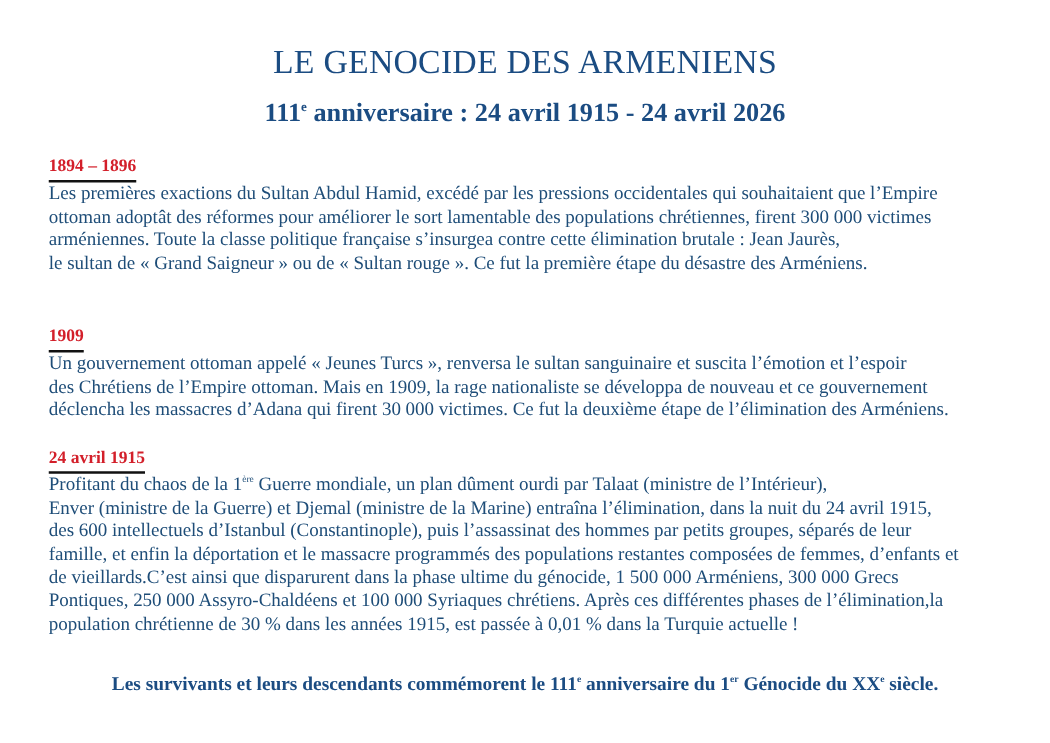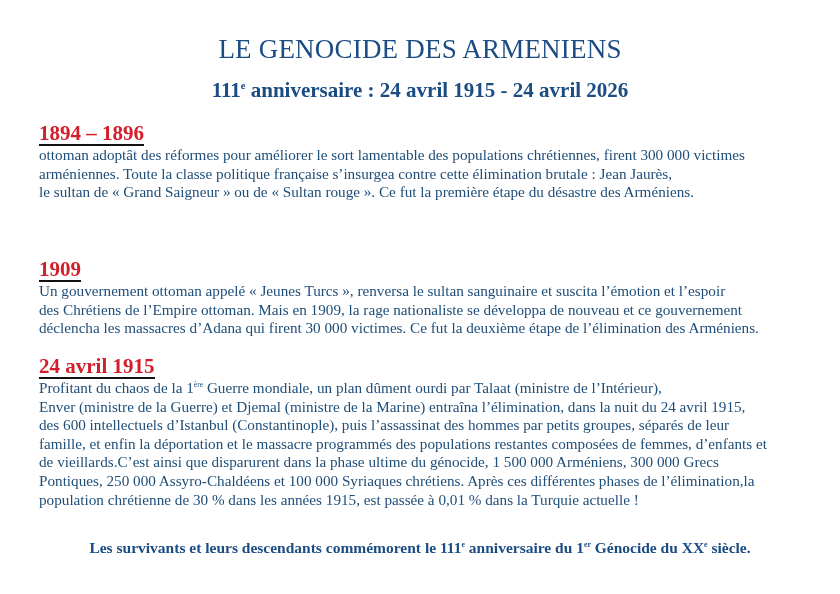--- a/index.html
+++ b/index.html
@@ -4,34 +4,35 @@
 <style>
   html, body { margin:0; padding:0; background:#ffffff; }
   body { width:840px; height:594px; overflow:hidden; position:relative;
          font-family:"Liberation Serif", serif; }
   .title { position:absolute; left:0; width:840px; top:34px; text-align:center;
            font-weight:normal; font-size:27px; color:#1b4c82; letter-spacing:0.2px; }
   .subtitle { position:absolute; left:0; width:840px; top:78px; text-align:center;
               font-weight:bold; font-size:21px; color:#1b4c82; }
   sup { font-size:0.5em; vertical-align:super; line-height:0; }
   .section { position:absolute; left:39px; width:790px; }
-  .heading { display:inline-block; font-weight:bold; font-size:21px; color:#d31f2a;
+  .heading { display:inline-block; font-weight:bold; font-size:14px; color:#d31f2a;
              border-bottom:2px solid #111; line-height:19px; padding-bottom:1px;font-family:Liberation Serif, serif; }
   .line { font-size:15.2px; color:#1e4d78; line-height:18.6px; white-space:nowrap; }
   .footer { position:absolute; left:0; width:840px; top:539px; text-align:center;
             font-weight:bold; font-size:15.5px; color:#1b4c82; }
 </style>
 </head>
 <body>
 
 <div class="title">LE GENOCIDE DES ARMENIENS</div>
 <div class="subtitle"><span>111</span><sup>e</sup><span> anniversaire : 24 avril 1915 - 24 avril 2026</span></div>
 
 <div class="section" style="top:124px;">
   <div class="heading">1894 – 1896</div>
+  <div class="line">Les premières exactions du Sultan Abdul Hamid, excédé par les pressions occidentales qui souhaitaient que l’Empire</div>
   <div class="line">ottoman adoptât des réformes pour améliorer le sort lamentable des populations chrétiennes, firent 300 000 victimes</div>
   <div class="line">arméniennes. Toute la classe politique française s’insurgea contre cette élimination brutale : Jean Jaurès,</div>
   <div class="line">le sultan de « Grand Saigneur » ou de « Sultan rouge ». Ce fut la première étape du désastre des Arméniens.</div>
 </div>
 
 <div class="section" style="top:260px;">
   <div class="heading">1909</div>
   <div class="line">Un gouvernement ottoman appelé « Jeunes Turcs », renversa le sultan sanguinaire et suscita l’émotion et l’espoir</div>
   <div class="line">des Chrétiens de l’Empire ottoman. Mais en 1909, la rage nationaliste se développa de nouveau et ce gouvernement</div>
   <div class="line">déclencha les massacres d’Adana qui firent 30 000 victimes. Ce fut la deuxième étape de l’élimination des Arméniens.</div>

